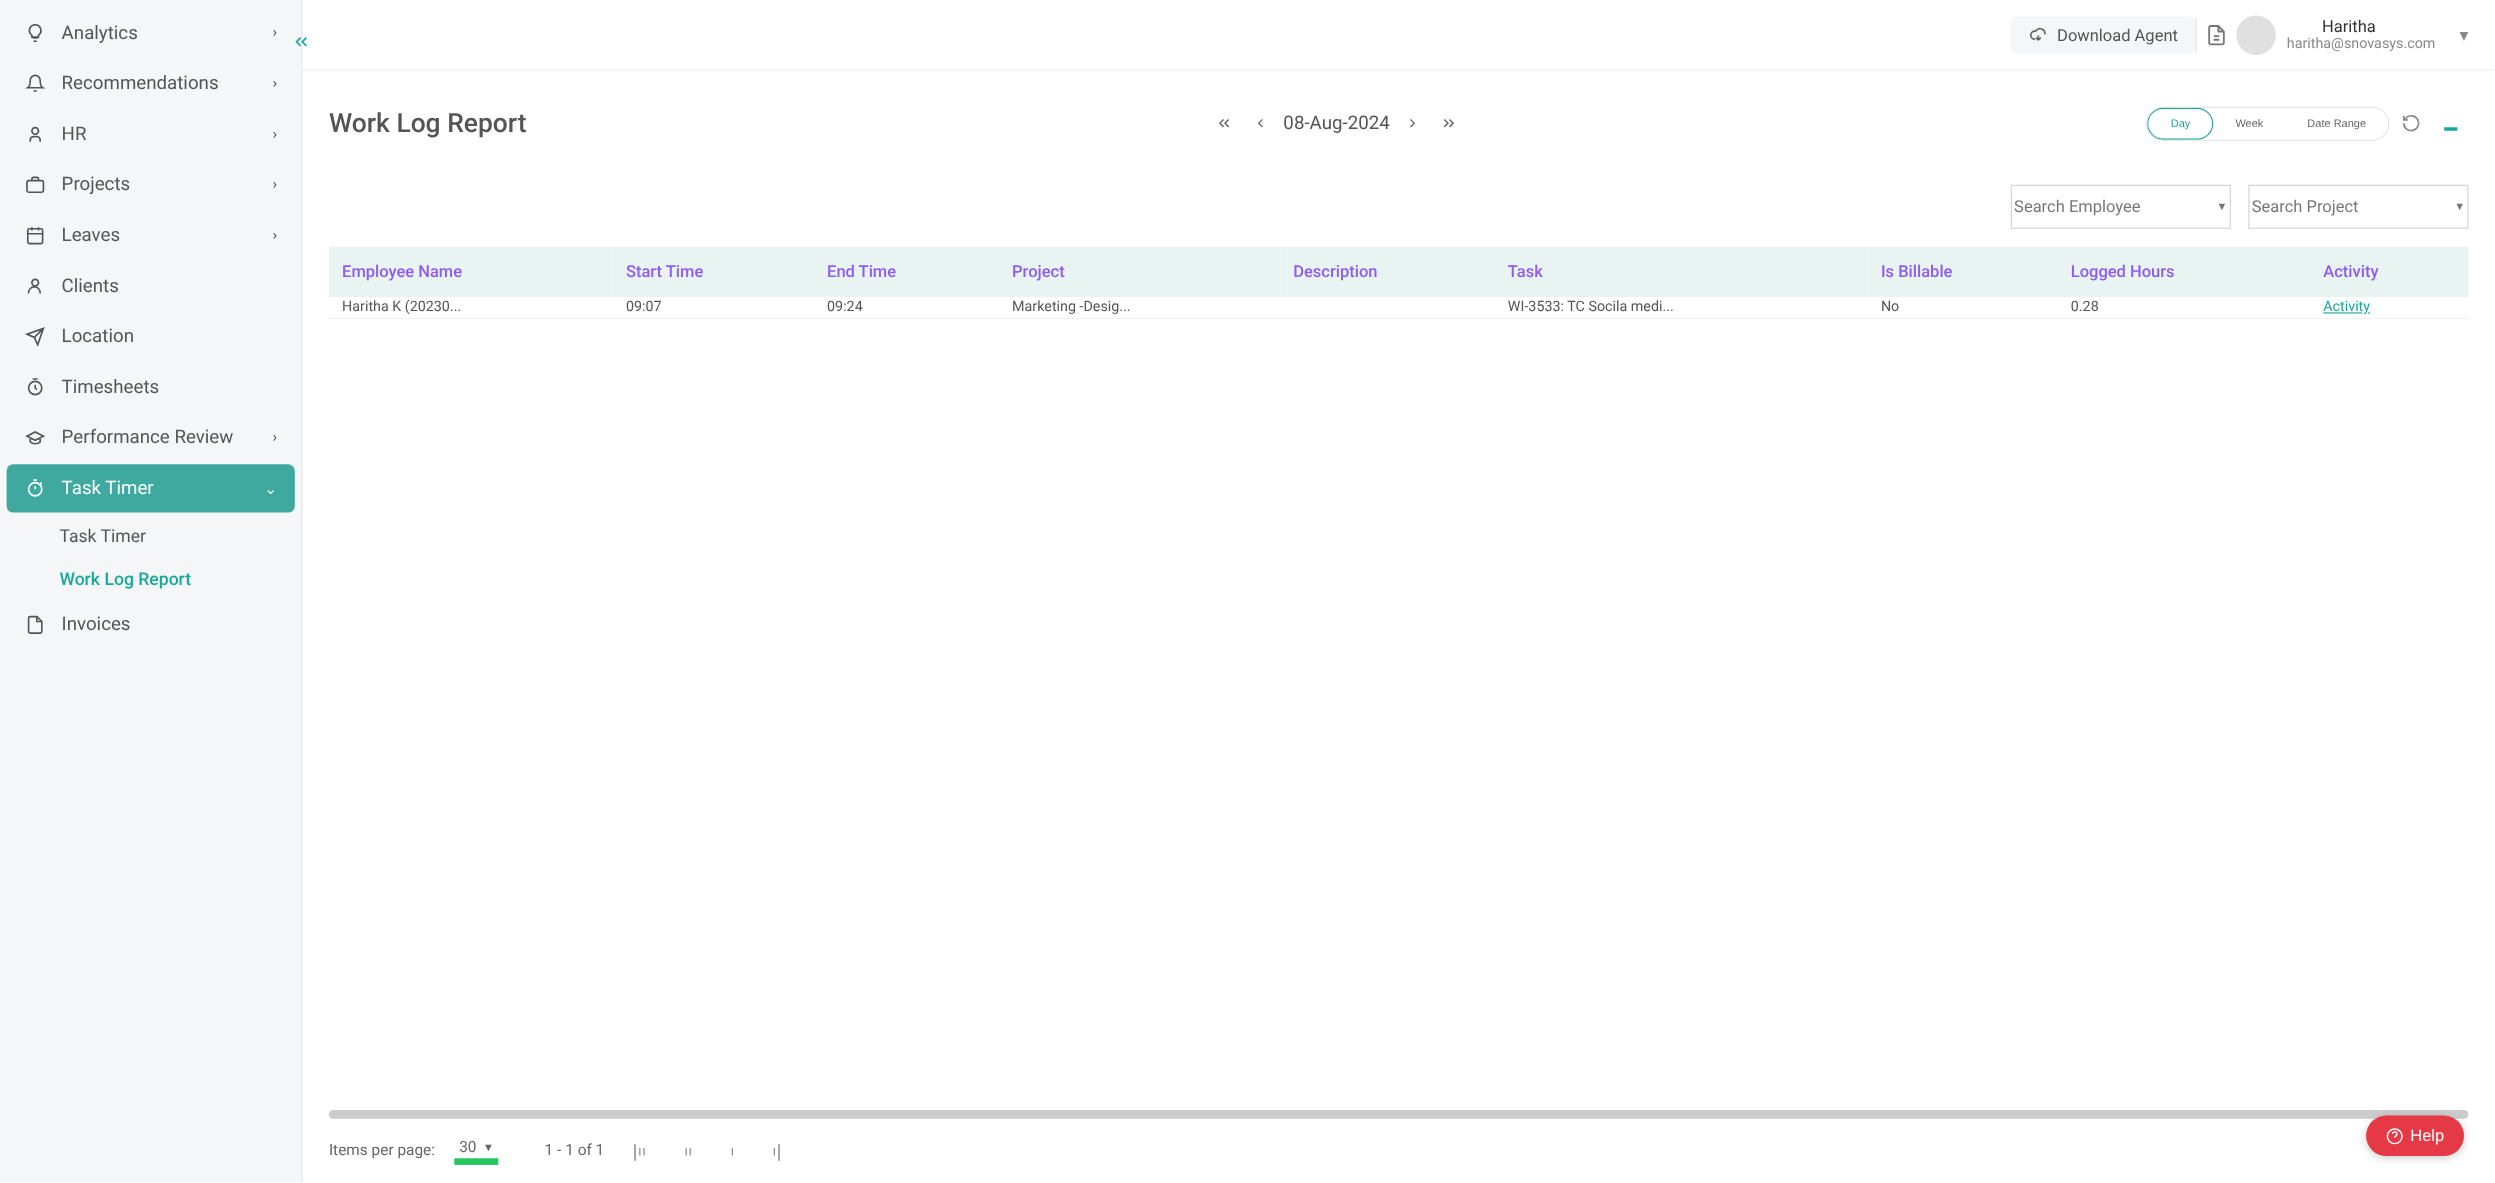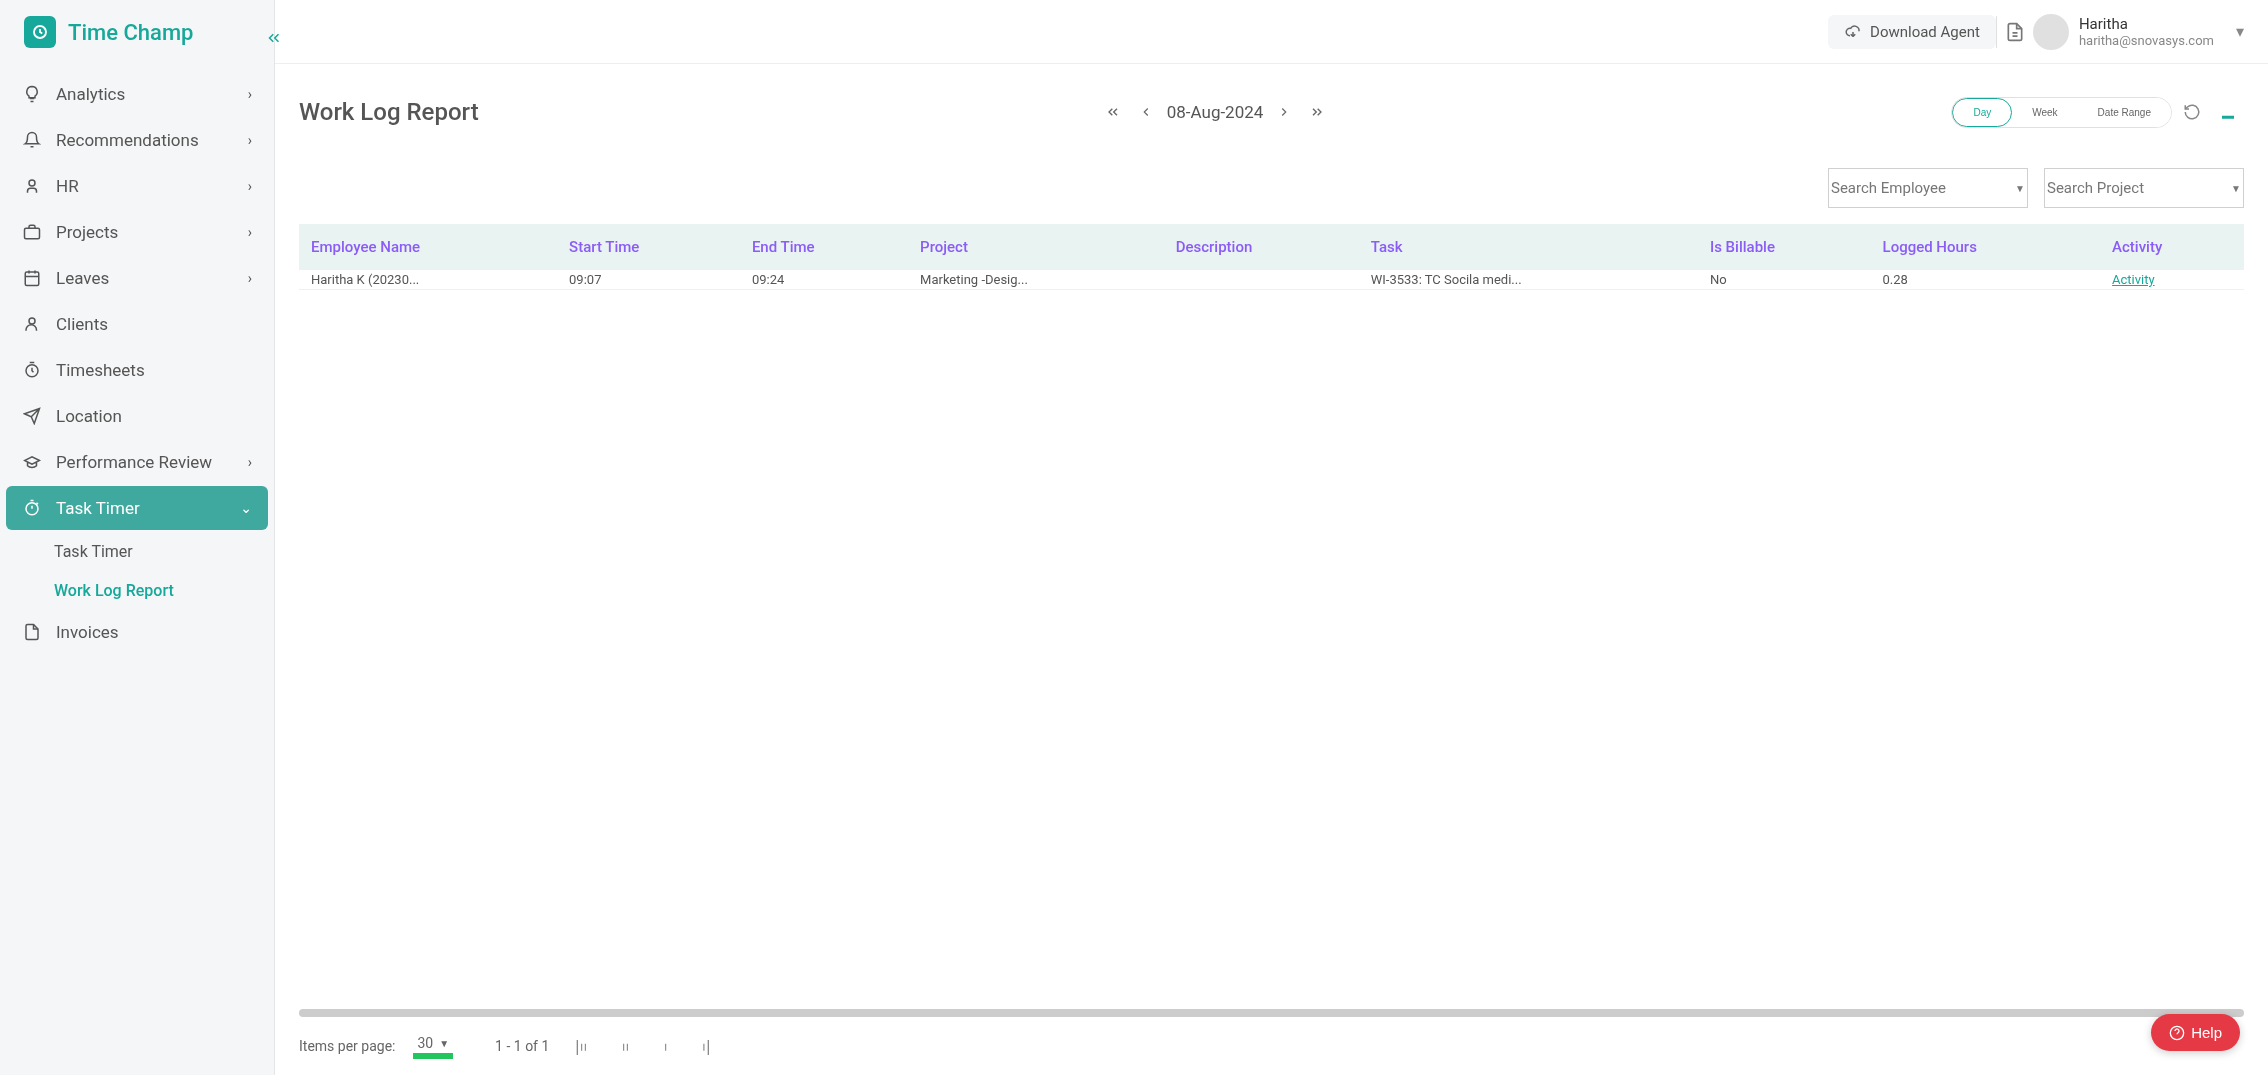--- a/index.html
+++ b/index.html
@@ -22,21 +22,21 @@
   .sub-item.active { color: #16a89a; font-weight: 500; }
 
   
   .main { flex: 1; display: flex; flex-direction: column; overflow: hidden; }
   .topbar { height: 64px; display: flex; align-items: center; justify-content: flex-end; padding: 0 24px; border-bottom: 1px solid #eee; }
   .download-agent { display: flex; align-items: center; gap: 8px; background: #f5f6f7; padding: 8px 16px; border-radius: 6px; font-size: 15px; color: #555; cursor: pointer; }
   .doc-icon-btn { width: 36px; height: 36px; display:flex; align-items:center; justify-content:center; color:#777; cursor:pointer;}
   .user-block { display: flex; align-items: center; gap: 10px; }
   .avatar { width: 36px; height: 36px; border-radius: 50%; background: #e0e0e0; }
   .user-text { display: flex; flex-direction: column; }
-  .user-name { font-size: 15px; }
+  .user-name { font-size: 15px; margin-left: 32px; }
   .user-email { font-size: 13px; color: #888; }
   .divider-v { width:1px; height:32px; background:#e0e0e0; }
 
   
   .page-header { display: flex; align-items: center; padding: 20px 24px; gap: 24px; }
   .page-title { font-size: 24px; color: #555; font-weight: 500; }
   .date-nav { display: flex; align-items: center; gap: 10px; margin: 16px auto; }
   .date-nav button { background: none; border: none; font-size: 16px; color: #666; cursor: pointer; padding: 4px; }
   .date-text { font-size: 17px; color: #555; }
   .range-toggle { display: flex; align-items: center; gap: 4px; }
@@ -68,29 +68,20 @@
 
   .help-btn { position:fixed; bottom:24px; right:28px; background:#e63946; color:#fff; border:none; border-radius:22px; padding:10px 18px; font-size:15px; display:flex; align-items:center; gap:6px; cursor:pointer; box-shadow:0 2px 8px rgba(0,0,0,0.2);}
 
   svg { display:block; }
 </style>
 </head>
 <body>
 
 <div class="app">
   <div class="sidebar">
-    <div class="logo-row">
-      <div class="logo-badge">
-        <svg width="18" height="18" viewBox="0 0 24 24" fill="none" stroke="#fff" stroke-width="2.5">
-            <circle cx="12" cy="12" r="8"></circle>
-            <path d="M12 8v4l3 2"></path>
-          </svg>
-      </div>
-      <span class="logo-text">Time Champ</span>
-    </div>
 
     <button class="collapse-btn">
       <svg width="18" height="18" viewBox="0 0 24 24" fill="none" stroke="currentColor" stroke-width="2">
           <path d="M11 17l-5-5 5-5M18 17l-5-5 5-5"></path>
         </svg>
     </button>
 
     <div class="nav" id="nav">
         <div class="nav-item">
           <span class="nav-icon">
@@ -145,33 +136,33 @@
             <svg width="18" height="18" viewBox="0 0 24 24" fill="none" stroke="currentColor" stroke-width="2">
               <circle cx="12" cy="8" r="4"></circle>
               <path d="M4 21v-1a7 7 0 0 1 14 0v1"></path>
             </svg>
           </span>
           <span>Clients</span>
         </div>
         <div class="nav-item">
           <span class="nav-icon">
             <svg width="18" height="18" viewBox="0 0 24 24" fill="none" stroke="currentColor" stroke-width="2">
+              <path d="M22 2L11 13M22 2l-7 20-4-9-9-4 20-7z"></path>
+            </svg>
+          </span>
+          <span>Location</span>
+        </div>
+        <div class="nav-item">
+          <span class="nav-icon">
+            <svg width="18" height="18" viewBox="0 0 24 24" fill="none" stroke="currentColor" stroke-width="2">
               <circle cx="12" cy="13" r="8"></circle>
               <path d="M12 9v4l2 2M9 2h6"></path>
             </svg>
           </span>
           <span>Timesheets</span>
-        </div>
-        <div class="nav-item">
-          <span class="nav-icon">
-            <svg width="18" height="18" viewBox="0 0 24 24" fill="none" stroke="currentColor" stroke-width="2">
-              <path d="M22 2L11 13M22 2l-7 20-4-9-9-4 20-7z"></path>
-            </svg>
-          </span>
-          <span>Location</span>
         </div>
         <div class="nav-item">
           <span class="nav-icon">
             <svg width="18" height="18" viewBox="0 0 24 24" fill="none" stroke="currentColor" stroke-width="2">
               <path d="M22 10L12 5 2 10l10 5 10-5zM6 12v5c3 3 9 3 12 0v-5"></path>
             </svg>
           </span>
           <span>Performance Review</span>
           <span class="chev">›</span>
         </div>

